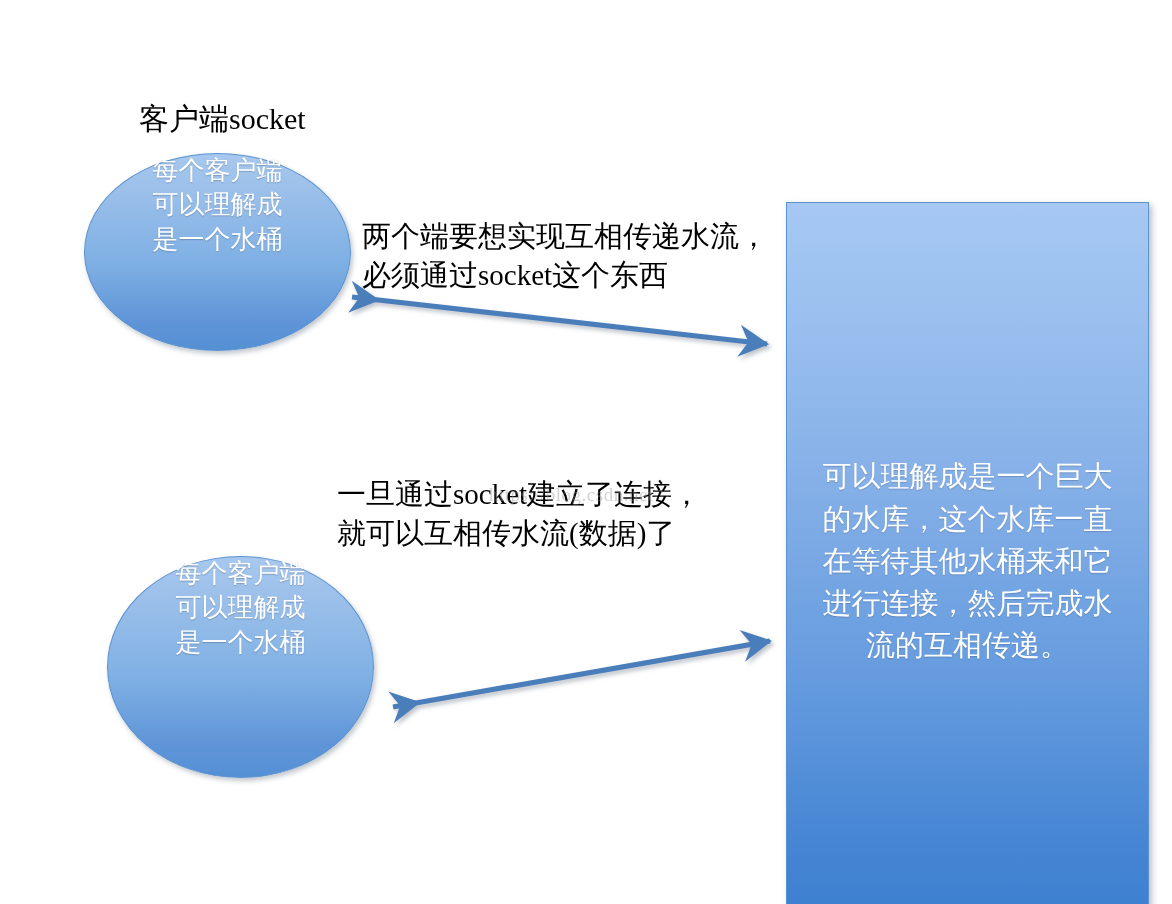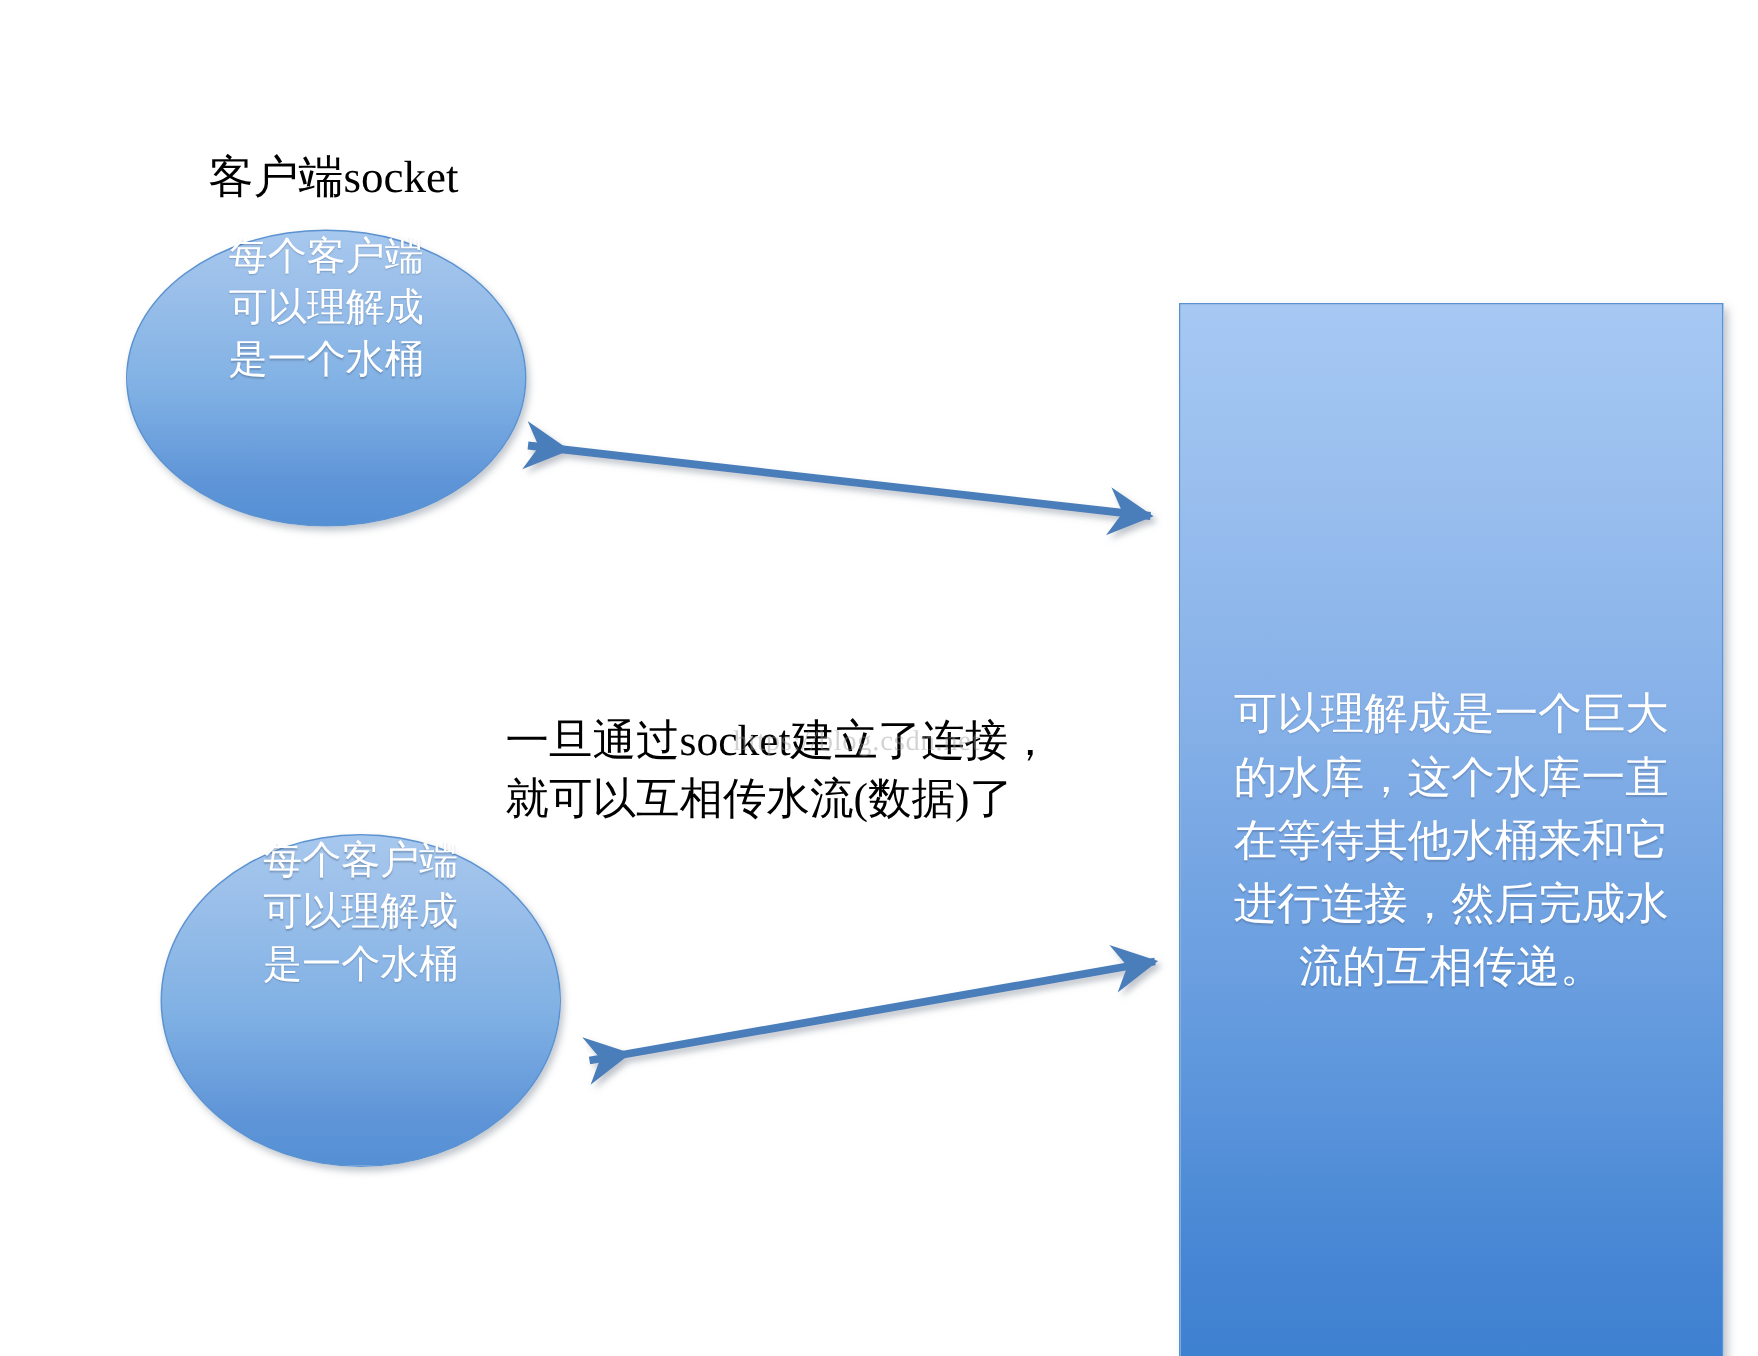--- a/index.html
+++ b/index.html
@@ -145,19 +145,21 @@
         <path d="M0.2,0.4 L6,3.5 L0.2,6.6 L2,3.5 Z" fill="#4a7ebb"></path>
       </marker>
     </defs>
 
     <g filter="url(#arrow-shadow)">
       <line x1="352" y1="265" x2="767" y2="312" stroke="#4a7ebb" stroke-width="5.2" marker-start="url(#head-start)" marker-end="url(#head-end)"></line>
       <line x1="393" y1="675" x2="770" y2="609" stroke="#4a7ebb" stroke-width="5.2" marker-start="url(#head-start)" marker-end="url(#head-end)"></line>
     </g>
   </svg>
 
+  <div class="annotation" id="annotation-top">两个端要想实现互相传递水流，
+必须通过socket这个东西</div>
 
   <div class="annotation" id="annotation-bottom">一旦通过socket建立了连接，
 就可以互相传水流(数据)了</div>
 
   <div id="watermark">https://blog.csdn.net</div>
 
 </div>
 
 </body></html>

